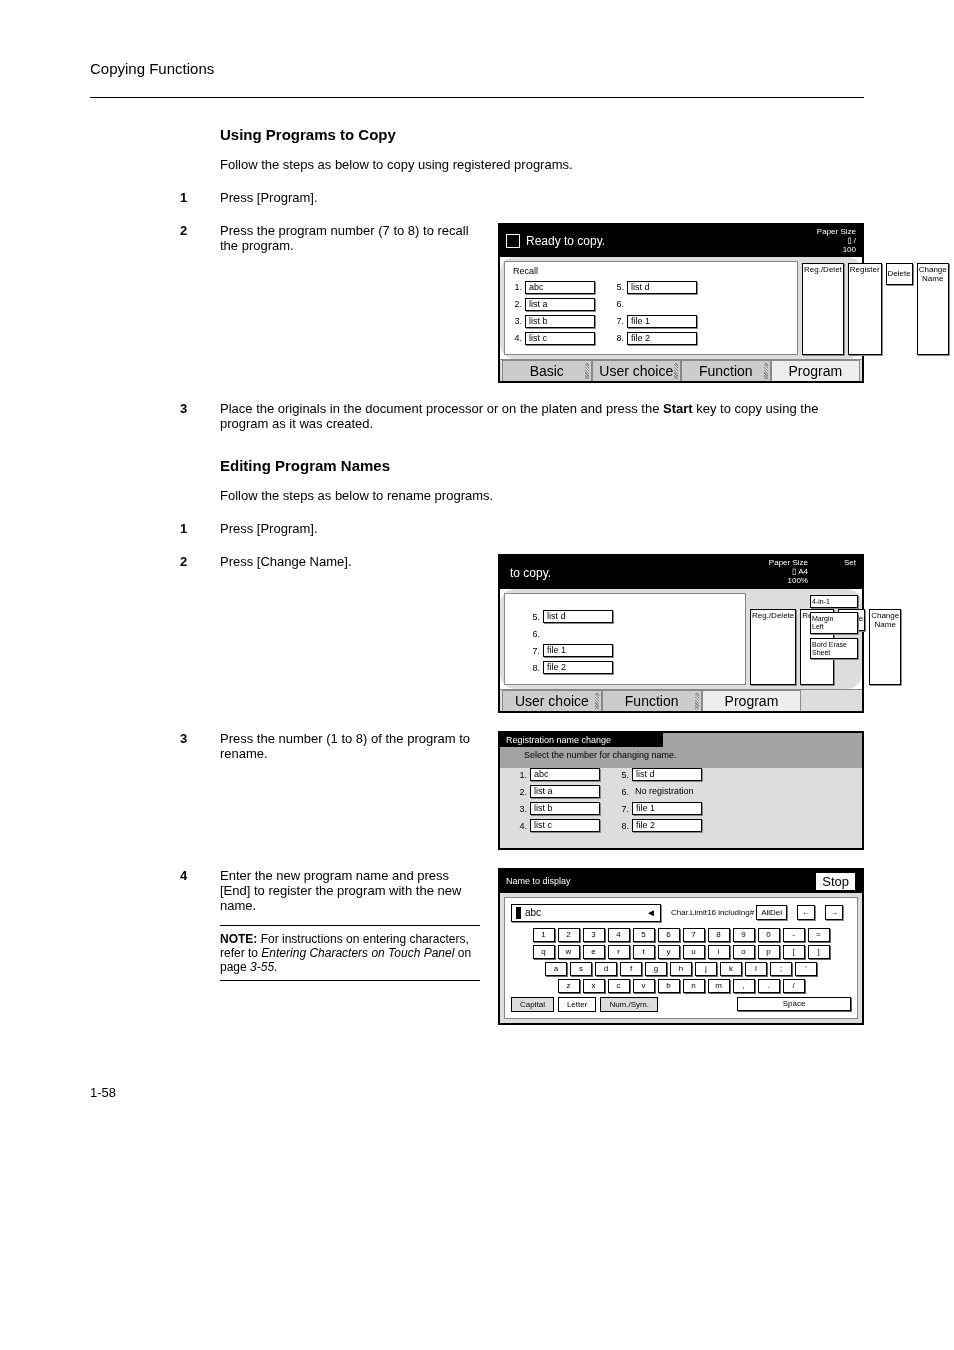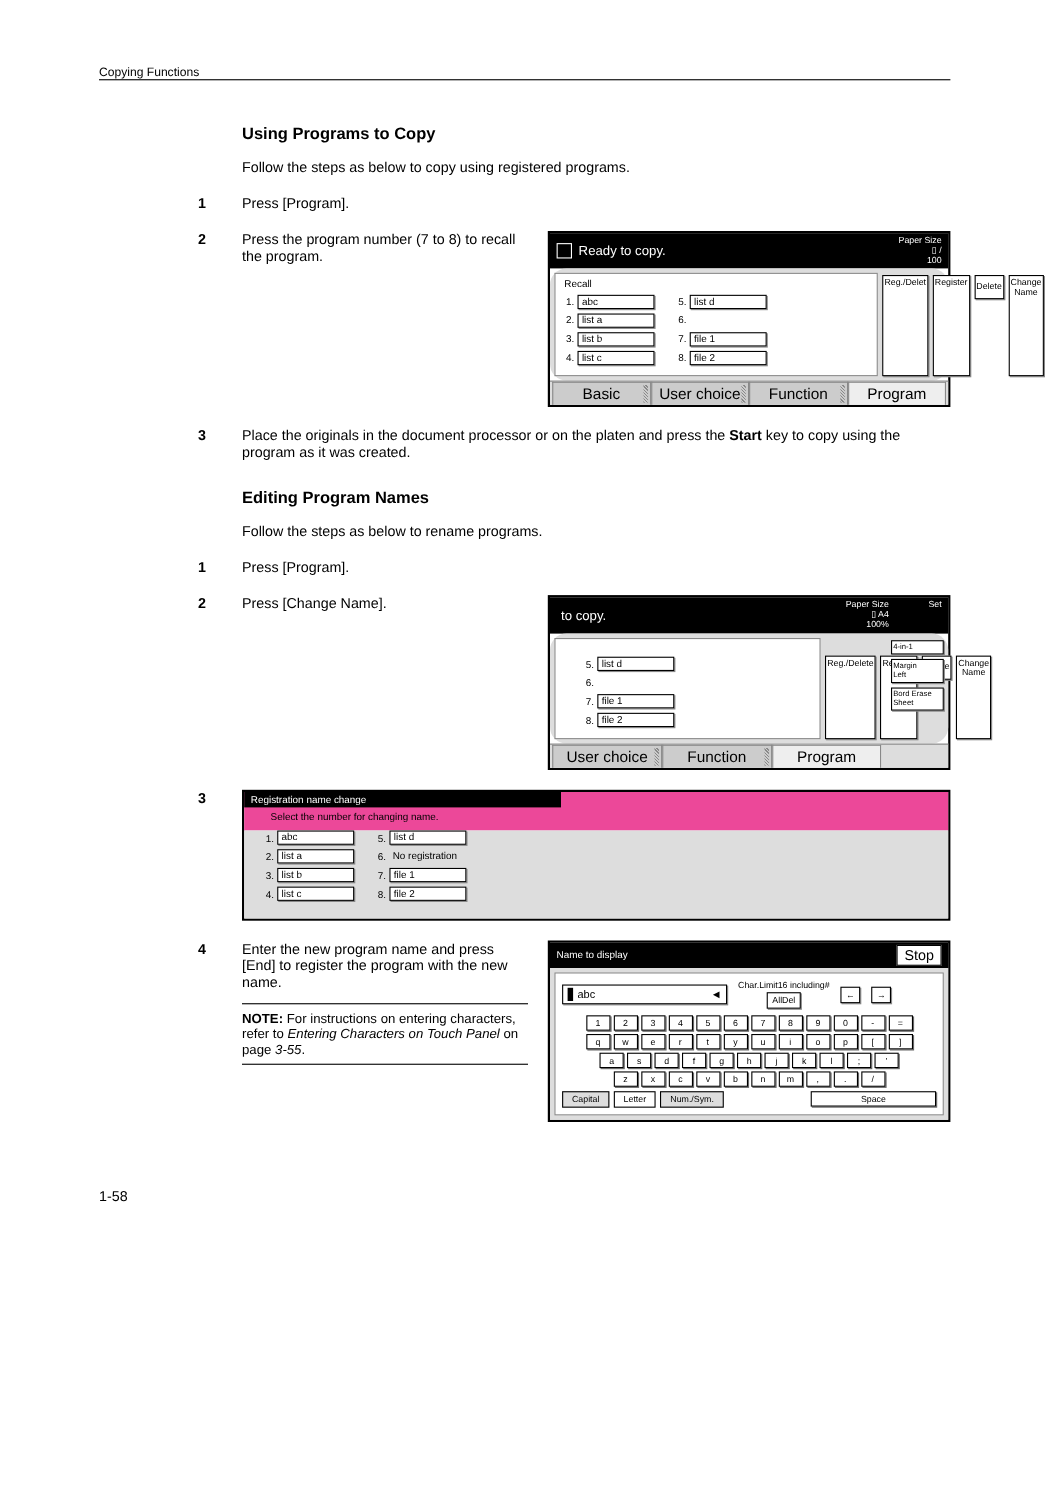--- a/index.html
+++ b/index.html
@@ -6,24 +6,24 @@
   body {
     font-family: Arial, Helvetica, sans-serif;
     font-size: 13px;
     color: #000;
     background: #fff;
     width: 954px;
     margin: 0 auto;
     padding: 60px 90px 40px 90px;
   }
   .running-head {
-    font-size: 11px;
+    font-size: 15px;
     border-bottom: 1px solid #000;
-    padding-bottom: 0;
-    margin-bottom: 40px;
+    padding-bottom: 20px;
+    margin-bottom: 28px;
   }
   .content {
     margin-left: 130px;
   }
   .section-title {
     font-size: 15px;
     font-weight: bold;
     margin-bottom: 14px;
   }
   .intro-text {
@@ -441,24 +441,25 @@
             <div style="flex:0.6"></div>
           </div>
         </div>
       </div>
     </div>
   </div>
 
   <div class="step">
     <div class="step-num">3</div>
     <div class="step-row">
+      <div class="step-text-col">Press the number (1 to 8) of the program to rename.</div>
       <div class="screen">
 
         <div class="scr-outer">
-          <div style="background:#ec4899;">
+          <div style="background:#a3a3a3;">
             <div class="reg-bar">Registration name change</div>
             <div class="reg-sub">Select the number for changing name.</div>
           </div>
           <div style="background:#ddd; padding:0 6px 12px 16px;">
             <div class="recall-grid">
               <div class="recall-col">
                 <div class="slot-row">
                     <span class="sn">1.</span>
                     <div class="btn">abc</div>
                   </div>
@@ -517,21 +518,21 @@
             <span class="stop">Stop</span>
           </div>
           <div style="background:#ddd; padding:4px;">
             <div class="kbd-body">
               <div class="kbd-entry-row">
                 <div class="kbd-entry">
                   <span class="cursor"></span>
                   <span>abc</span>
                   <span style="margin-left:auto">◄</span>
                 </div>
-                <div style="display:flex; flex-direction:column; align-items:center; gap:2px">
+                <div style="display:flex; flex-direction:row; align-items:center; gap:2px">
                   <div class="kbd-info">Char.Limit16 including#</div>
                   <div class="kbd-smallbtn">AllDel</div>
                 </div>
                 <div class="kbd-smallbtn">←</div>
                 <div class="kbd-smallbtn">→</div>
               </div>
               <div class="key-row">
                 <div class="key">1</div>
                 <div class="key">2</div>
                 <div class="key">3</div>

